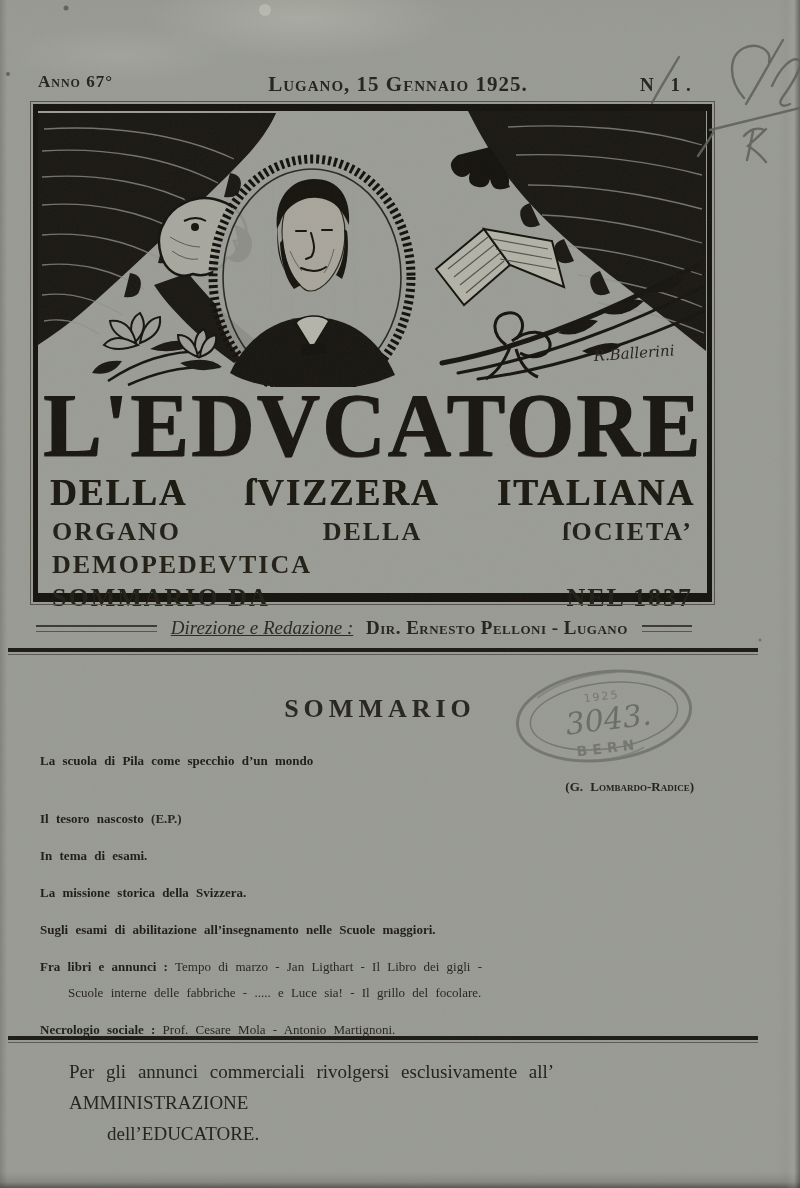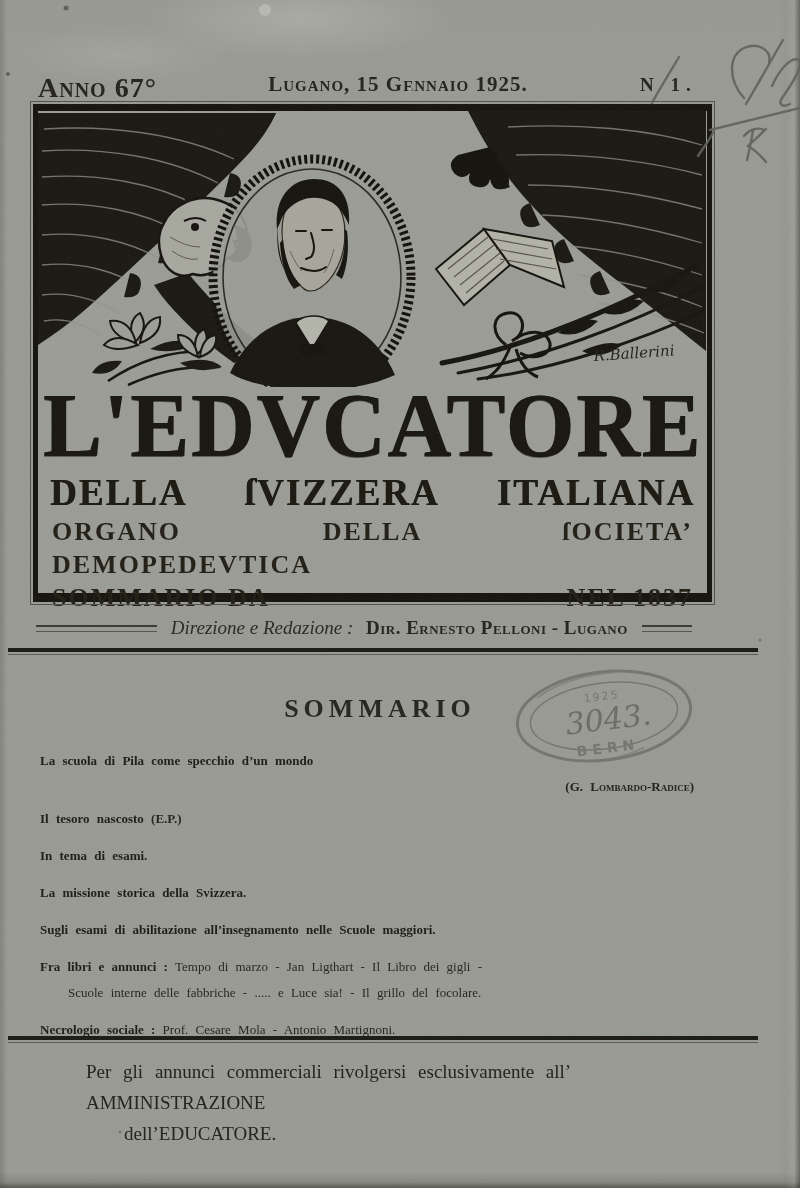--- a/index.html
+++ b/index.html
@@ -12,21 +12,21 @@
       linear-gradient(270deg, rgba(40,40,36,.45) 0px, rgba(170,170,160,.25) 6px, rgba(120,120,112,.12) 14px, rgba(120,120,112,0) 22px),
       linear-gradient(0deg, rgba(30,30,26,.55) 0px, rgba(80,79,72,.25) 6px, rgba(80,79,72,0) 16px),
       linear-gradient(180deg, rgba(150,151,142,.5) 0px, rgba(150,151,142,0) 40px),
       #989a93;
     overflow:hidden;
     font-family:"Liberation Serif","DejaVu Serif",serif;
     color:#24221b;
   }
   
   .hdr{position:absolute; top:72px; left:0; width:800px; height:26px;}
-  .anno{position:absolute; left:38px; top:0; font-variant:small-caps; font-weight:700; font-size:28px; letter-spacing:1px;}
+  .anno{position:absolute; left:38px; top:0; font-variant:small-caps; font-weight:700; font-size:17px; letter-spacing:1px;}
   .placedate{position:absolute; left:0; width:800px; text-align:center; top:0; font-variant:small-caps; font-weight:700; font-size:21px; letter-spacing:1px; transform:translateX(-2px);}
   .issue{position:absolute; left:640px; top:2px; font-size:19px; font-weight:700; letter-spacing:6px;}
   
   .mast{
     position:absolute; left:33px; top:104px; width:679px; height:498px;
     box-sizing:border-box;
     border:5px solid #14120c; border-top-width:7px; border-bottom-width:9px;
     outline:1px solid #535147; outline-offset:2px;
     background:#9a9c95;
   }
@@ -43,40 +43,40 @@
   .mast-organo{ padding:0 14px; font-weight:700; font-size:26px; line-height:33px; color:#211e14;
     text-align:justify; text-align-last:justify; letter-spacing:2px; word-spacing:6px;}
   .mast-fondata{ padding:0 14px; font-weight:700; font-size:26px; line-height:34px; color:#211e14;
     display:flex; justify-content:space-between; align-items:baseline; letter-spacing:2px;}
   .mast-fondata .it{font-style:italic; letter-spacing:1px;}
   
   .dir-row{position:absolute; top:617px; left:36px; width:656px; display:flex; align-items:center; gap:14px;}
   .dbl-rule{height:4px; border-top:2px solid #3b392f; border-bottom:1px solid #55534a;}
   .dbl-rule.l{width:188px;} .dbl-rule.r{width:78px;}
   .dir-text{white-space:nowrap; font-size:19px;}
-  .dir-text .lab{font-style:italic; color:#2a281f;}
+  .dir-text .lab{font-style:italic; color:#2a281f;text-decoration:underline;}
   .dir-text .val{font-variant:small-caps; font-weight:600; letter-spacing:.5px; margin-left:8px;}
   
   .thick-rule{position:absolute; left:8px; width:750px;}
   .thick-rule .a{height:4px; background:#1b1913;}
   .thick-rule .b{height:1px; background:#5b5952; margin-top:2px;}
   .tr1{top:648px;} .tr2{top:1036px;}
   
   .som-head{position:absolute; top:694px; left:0; width:760px; text-align:center;
     font-size:26px; font-weight:700; letter-spacing:5px; color:#26241c;}
   .som-list{position:absolute; top:748px; left:40px; width:732px; font-size:13px; line-height:26px;}
   .som-item{margin-bottom:6px; word-spacing:4px;}
   .som-item .t{font-weight:700; color:#1d1b14;}
   .som-item .d{font-weight:400; color:#26241c;}
   .som-item .sc{font-variant:small-caps; font-weight:600;}
   .author-line{text-align:right; padding-right:78px; font-variant:small-caps; font-weight:600; color:#22201a;}
   .indent2{display:block; padding-left:28px;}
   .gap-s{height:5px;}
   
-  .foot{position:absolute; top:1056px; left:86px; width:660px; font-size:19px; line-height:31px; word-spacing:7px; color:#22201a;}
+  .foot{position:absolute; top:1056px; left:69px; width:660px; font-size:19px; line-height:31px; word-spacing:7px; color:#22201a;}
   .foot .l2{padding-left:38px; display:block;}
   
   .overlay{position:absolute; left:0; top:0; width:800px; height:1188px; pointer-events:none;}
 </style>
 </head>
 <body>
 
 <div id="page">
 
   <div class="hdr">

